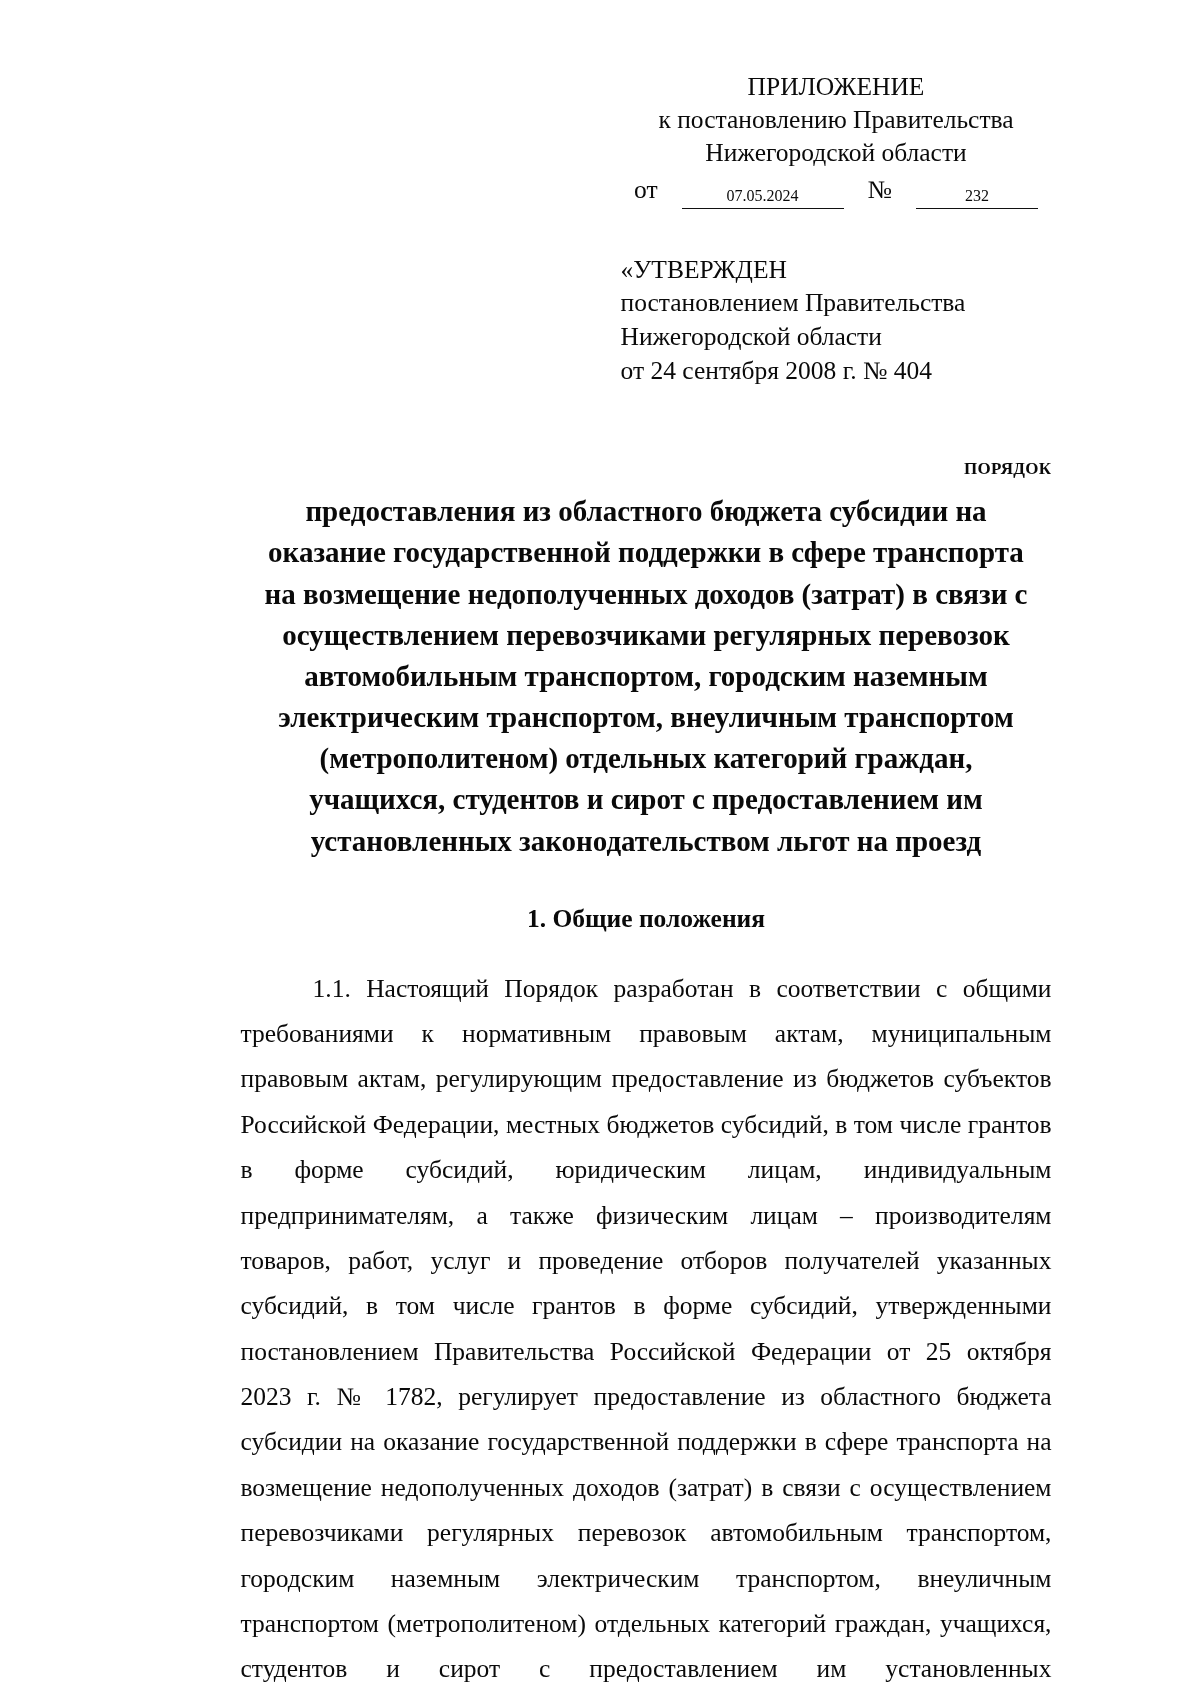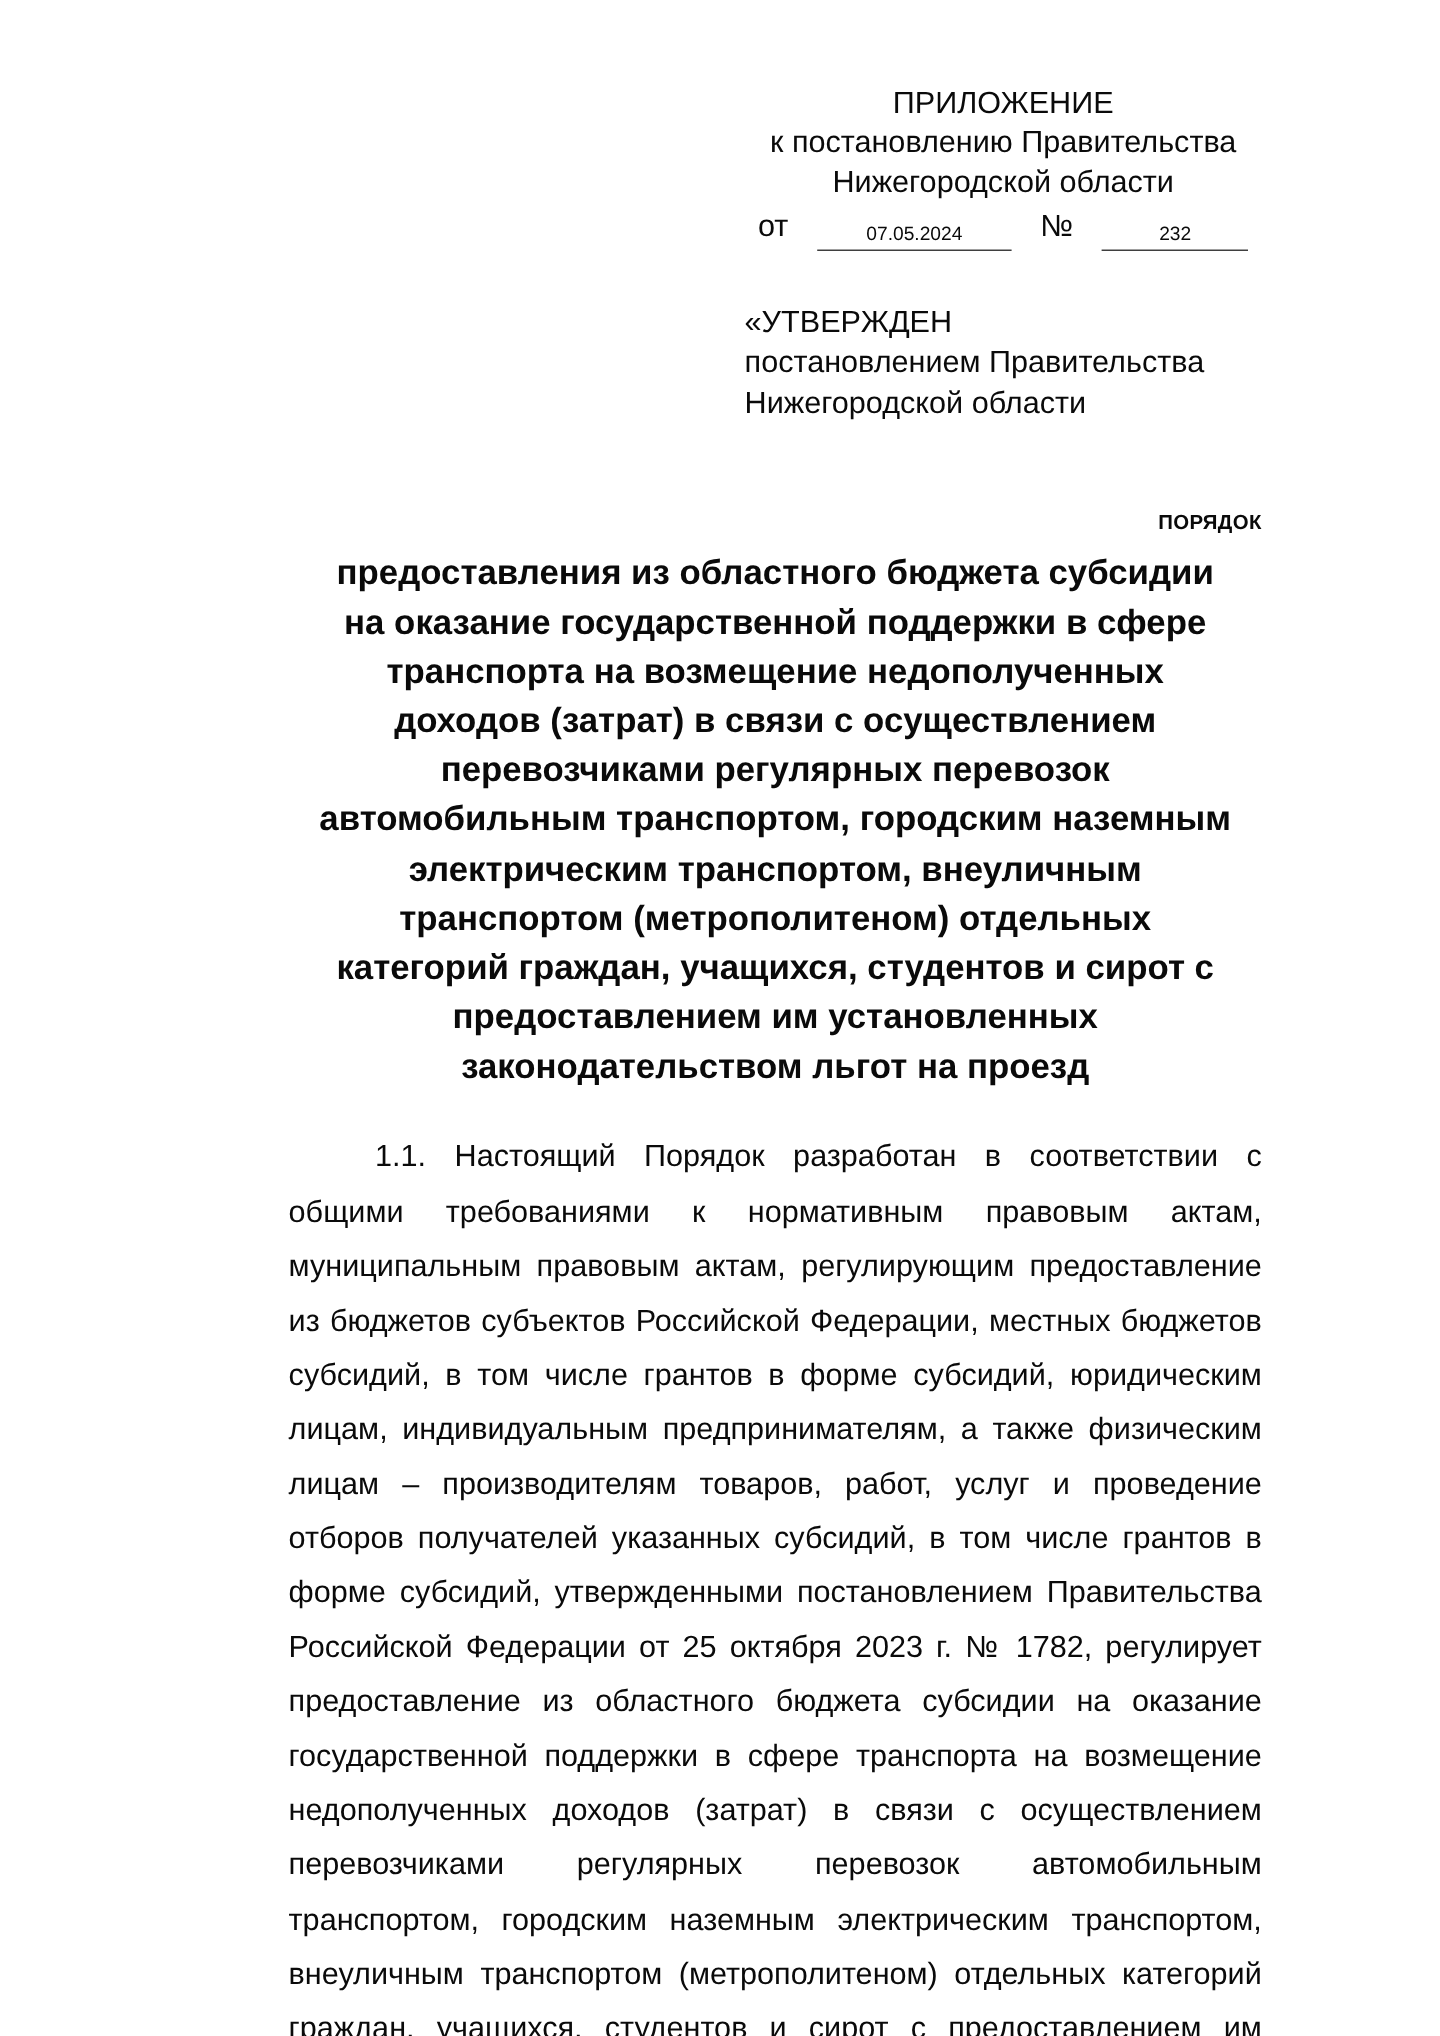--- a/index.html
+++ b/index.html
@@ -6,21 +6,21 @@
     margin: 0;
     padding: 0;
     background: #ffffff;
   }
   .page {
     position: relative;
     width: 1039px;
     height: 1697px;
     margin: 0 auto;
     background: #ffffff;
-    font-family: Liberation Sans, sans-serif;
+    font-family: Liberation Serif, serif;
     color: #0a0a0a;
     box-sizing: border-box;
     padding: 70px 68px 40px 160px;
     overflow: hidden;
   }
 
   
   .header-block {
     margin-left: 380px;
     text-align: center;
@@ -109,22 +109,24 @@
       <span class="ruled date">07.05.2024</span>
       <span class="lbl">№</span>
       <span class="ruled num">232</span>
     </div>
   </div>
 
   <div class="approve-block">
     <div class="line">«УТВЕРЖДЕН</div>
     <div class="line">постановлением Правительства</div>
     <div class="line">Нижегородской области</div>
+    <div class="line">от 24 сентября 2008 г. № 404</div>
   </div>
 
   <div class="doc-title">ПОРЯДОК</div>
 
   <div class="doc-subtitle">предоставления из областного бюджета субсидии на оказание государственной поддержки в сфере транспорта на возмещение недополученных доходов (затрат) в связи с осуществлением перевозчиками регулярных перевозок автомобильным транспортом, городским наземным электрическим транспортом, внеуличным транспортом (метрополитеном) отдельных категорий граждан, учащихся, студентов и сирот с предоставлением им установленных законодательством льгот на проезд</div>
 
+  <div class="section-heading">1. Общие положения</div>
 
   <div class="body-par">1.1. Настоящий Порядок разработан в соответствии с общими требованиями к нормативным правовым актам, муниципальным правовым актам, регулирующим предоставление из бюджетов субъектов Российской Федерации, местных бюджетов субсидий, в том числе грантов в форме субсидий, юридическим лицам, индивидуальным предпринимателям, а также физическим лицам – производителям товаров, работ, услуг и проведение отборов получателей указанных субсидий, в том числе грантов в форме субсидий, утвержденными постановлением Правительства Российской Федерации от 25 октября 2023 г. № 1782, регулирует предоставление из областного бюджета субсидии на оказание государственной поддержки в сфере транспорта на возмещение недополученных доходов (затрат) в связи с осуществлением перевозчиками регулярных перевозок автомобильным транспортом, городским наземным электрическим транспортом, внеуличным транспортом (метрополитеном) отдельных категорий граждан, учащихся, студентов и сирот с предоставлением им установленных законодательством льгот на проезд (далее – субсидия) и содержит общие положения о</div>
 
 </div>
 
 </body></html>

